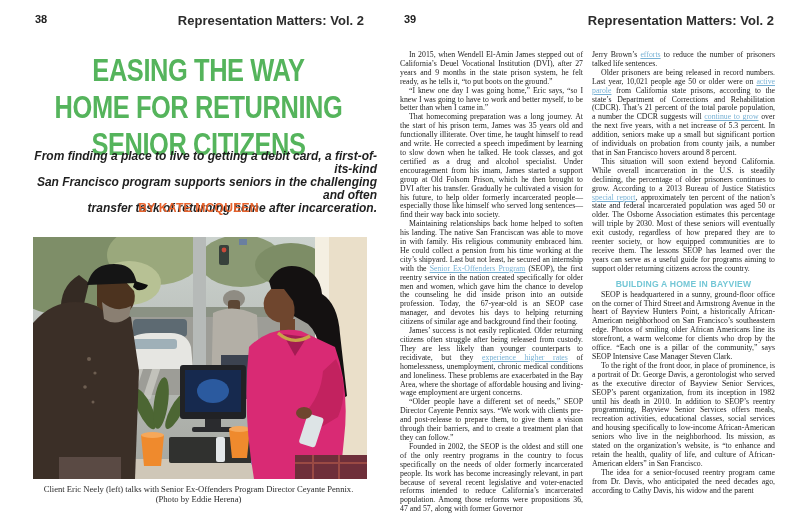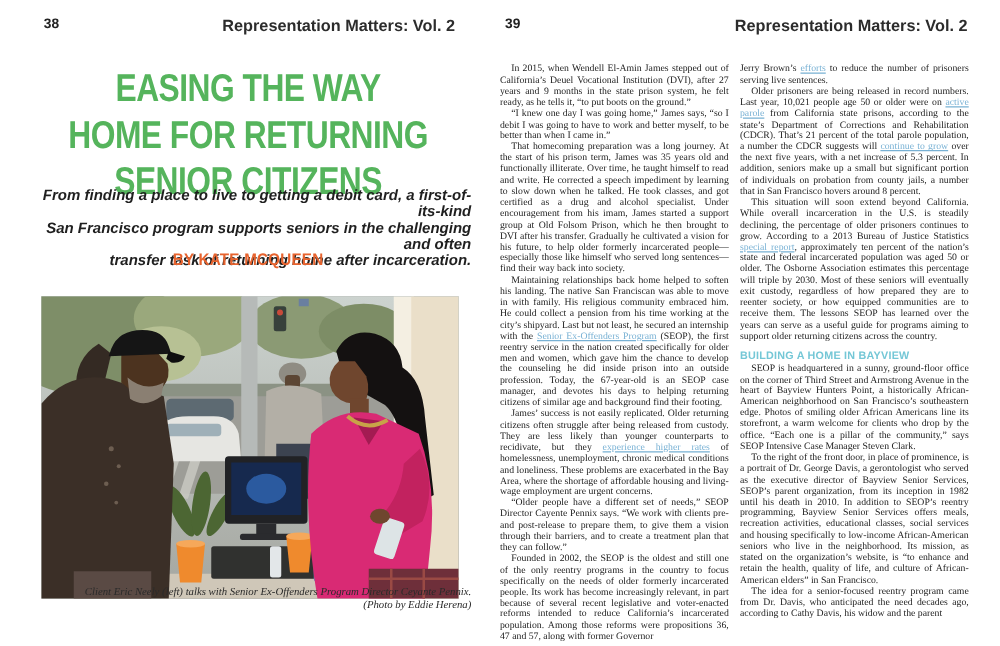--- a/index.html
+++ b/index.html
@@ -25,32 +25,32 @@
   .headline-line{
     font-weight:bold;font-size:31px;line-height:37px;color:var(--c-headline);
     transform:scaleX(0.82);transform-origin:50% 50%;white-space:nowrap;letter-spacing:-0.5px;}
   .subtitle{position:absolute;top:150px;left:20px;right:20px;text-align:right;
     font-style:italic;font-weight:600;font-size:12px;line-height:13px;color:#1f1f1f;}
   .byline{position:absolute;top:200px;left:0;right:0;text-align:center;
     font-weight:bold;font-size:13.5px;color:var(--c-byline);
     transform:scaleX(0.9);letter-spacing:0.2px;}
   .photo-frame{position:absolute;top:237px;left:33px;width:334px;height:242px;overflow:hidden;background:#aab0ab;}
   .photo-frame svg{display:block;width:100%;height:100%;}
-  .photo-caption{position:absolute;top:468px;left:20px;right:20px;text-align:right;
-    font-family:"Liberation Serif",serif;font-style:italic;font-size:8.6px;line-height:10px;color:#2a2a2a;}
+  .photo-caption{position:absolute;top:484px;left:20px;right:20px;text-align:center;
+    font-family:"Liberation Serif",serif;font-size:8.6px;line-height:10px;color:#2a2a2a;}
 
   
   .col{position:absolute;top:31px;width:183px;margin-top:20px;}
   #col-1{left:20px;}
   #col-2{left:212px;}
   .body-para{margin:0;font-family:"Liberation Serif",serif;font-size:7.8px;line-height:8.9px;
     text-align:justify;color:#1b1b1b;}
   .body-para.indent{text-indent:9px;}
   .inline-link{color:var(--c-link);cursor:pointer;}
-  .section-heading{text-align:left;font-family:"Liberation Sans",sans-serif;font-weight:bold;
+  .section-heading{text-align:center;font-family:"Liberation Sans",sans-serif;font-weight:bold;
     font-size:8.6px;line-height:10px;color:var(--c-section);margin:5px 0 2px;letter-spacing:0.2px;}
 </style>
 </head>
 <body style="--c-headline: #55b45c; --c-byline: #e7632e; --c-section: #74c7d6; --c-link: #78b1d4;">
 
 <div class="page" id="left-page">
   <div class="folio-row">
     <span class="folio-num" style="left:35px;">38</span>
     <span class="running-head" style="right:33px;">Representation Matters: Vol. 2</span>
   </div>
@@ -170,29 +170,29 @@
 <div class="edge-line"></div>
 
 <div class="page" id="right-page">
   <div class="folio-row">
     <span class="folio-num" style="left:24px;">39</span>
     <span class="running-head" style="right:30px;">Representation Matters: Vol. 2</span>
   </div>
 
   <div class="col" id="col-1">
       <p class="body-para indent"><span>In 2015, when Wendell El-Amin James stepped out of California’s Deuel Vocational Institution (DVI), after 27 years and 9 months in the state prison system, he felt ready, as he tells it, “to put boots on the ground.”</span></p>
-      <p class="body-para indent"><span>“I knew one day I was going home,” James says, “so I debit I was going to have to work and better myself, to be better than when I came in.”</span></p>
+      <p class="body-para indent"><span>“I knew one day I was going home,” Eric says, “so I knew I was going to have to work and better myself, to be better than when I came in.”</span></p>
       <p class="body-para indent"><span>That homecoming preparation was a long journey. At the start of his prison term, James was 35 years old and functionally illiterate. Over time, he taught himself to read and write. He corrected a speech impediment by learning to slow down when he talked. He took classes, and got certified as a drug and alcohol specialist. Under encouragement from his imam, James started a support group at Old Folsom Prison, which he then brought to DVI after his transfer. Gradually he cultivated a vision for his future, to help older formerly incarcerated people—especially those like himself who served long sentences—find their way back into society.</span></p>
       <p class="body-para indent"><span>Maintaining relationships back home helped to soften his landing. The native San Franciscan was able to move in with family. His religious community embraced him. He could collect a pension from his time working at the city’s shipyard. Last but not least, he secured an internship with the </span><a class="inline-link" href="#">Senior Ex-Offenders Program</a><span> (SEOP), the first reentry service in the nation created specifically for older men and women, which gave him the chance to develop the counseling he did inside prison into an outside profession. Today, the 67-year-old is an SEOP case manager, and devotes his days to helping returning citizens of similar age and background find their footing.</span></p>
       <p class="body-para indent"><span>James’ success is not easily replicated. Older returning citizens often struggle after being released from custody. They are less likely than younger counterparts to recidivate, but they </span><a class="inline-link" href="#">experience higher rates</a><span> of homelessness, unemployment, chronic medical conditions and loneliness. These problems are exacerbated in the Bay Area, where the shortage of affordable housing and living-wage employment are urgent concerns.</span></p>
       <p class="body-para indent"><span>“Older people have a different set of needs,” SEOP Director Cayente Pennix says. “We work with clients pre- and post-release to prepare them, to give them a vision through their barriers, and to create a treatment plan that they can follow.”</span></p>
       <p class="body-para indent"><span>Founded in 2002, the SEOP is the oldest and still one of the only reentry programs in the country to focus specifically on the needs of older formerly incarcerated people. Its work has become increasingly relevant, in part because of several recent legislative and voter-enacted reforms intended to reduce California’s incarcerated population. Among those reforms were propositions 36, 47 and 57, along with former Governor</span></p>
     </div>
   <div class="col" id="col-2">
-      <p class="body-para"><span>Jerry Brown’s </span><a class="inline-link" href="#">efforts</a><span> to reduce the number of prisoners serving live sentences.</span></p>
+      <p class="body-para"><span>Jerry Brown’s </span><a class="inline-link" href="#">efforts</a><span> to reduce the number of prisoners talked life sentences.</span></p>
       <p class="body-para indent"><span>Older prisoners are being released in record numbers. Last year, 10,021 people age 50 or older were on </span><a class="inline-link" href="#">active parole</a><span> from California state prisons, according to the state’s Department of Corrections and Rehabilitation (CDCR). That’s 21 percent of the total parole population, a number the CDCR suggests will </span><a class="inline-link" href="#">continue to grow</a><span> over the next five years, with a net increase of 5.3 percent. In addition, seniors make up a small but significant portion of individuals on probation from county jails, a number that in San Francisco hovers around 8 percent.</span></p>
       <p class="body-para indent"><span>This situation will soon extend beyond California. While overall incarceration in the U.S. is steadily declining, the percentage of older prisoners continues to grow. According to a 2013 Bureau of Justice Statistics </span><a class="inline-link" href="#">special report</a><span>, approximately ten percent of the nation’s state and federal incarcerated population was aged 50 or older. The Osborne Association estimates this percentage will triple by 2030. Most of these seniors will eventually exit custody, regardless of how prepared they are to reenter society, or how equipped communities are to receive them. The lessons SEOP has learned over the years can serve as a useful guide for programs aiming to support older returning citizens across the country.</span></p>
       <div class="section-heading">BUILDING A HOME IN BAYVIEW</div>
       <p class="body-para indent"><span>SEOP is headquartered in a sunny, ground-floor office on the corner of Third Street and Armstrong Avenue in the heart of Bayview Hunters Point, a historically African-American neighborhood on San Francisco’s southeastern edge. Photos of smiling older African Americans line its storefront, a warm welcome for clients who drop by the office. “Each one is a pillar of the community,” says SEOP Intensive Case Manager Steven Clark.</span></p>
       <p class="body-para indent"><span>To the right of the front door, in place of prominence, is a portrait of Dr. George Davis, a gerontologist who served as the executive director of Bayview Senior Services, SEOP’s parent organization, from its inception in 1982 until his death in 2010. In addition to SEOP’s reentry programming, Bayview Senior Services offers meals, recreation activities, educational classes, social services and housing specifically to low-income African-American seniors who live in the neighborhood. Its mission, as stated on the organization’s website, is “to enhance and retain the health, quality of life, and culture of African-American elders” in San Francisco.</span></p>
       <p class="body-para indent"><span>The idea for a senior-focused reentry program came from Dr. Davis, who anticipated the need decades ago, according to Cathy Davis, his widow and the parent</span></p>
     </div>
 </div>
 
 </body></html>

